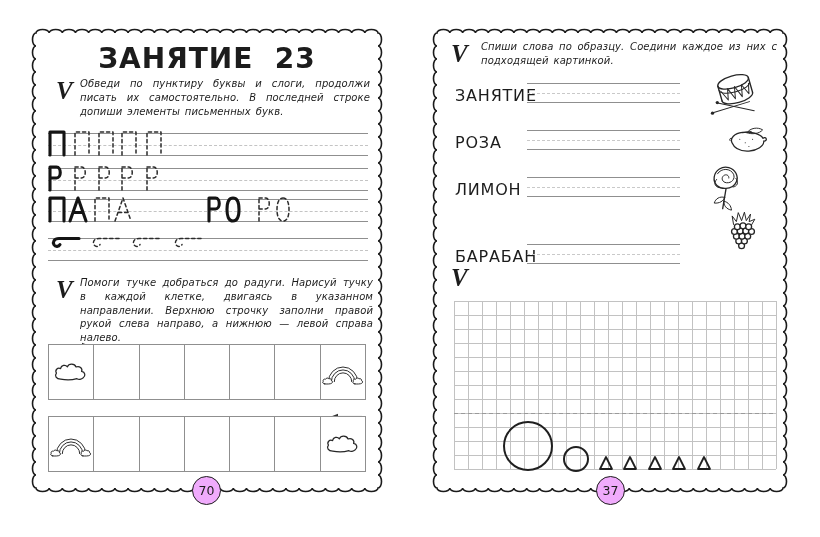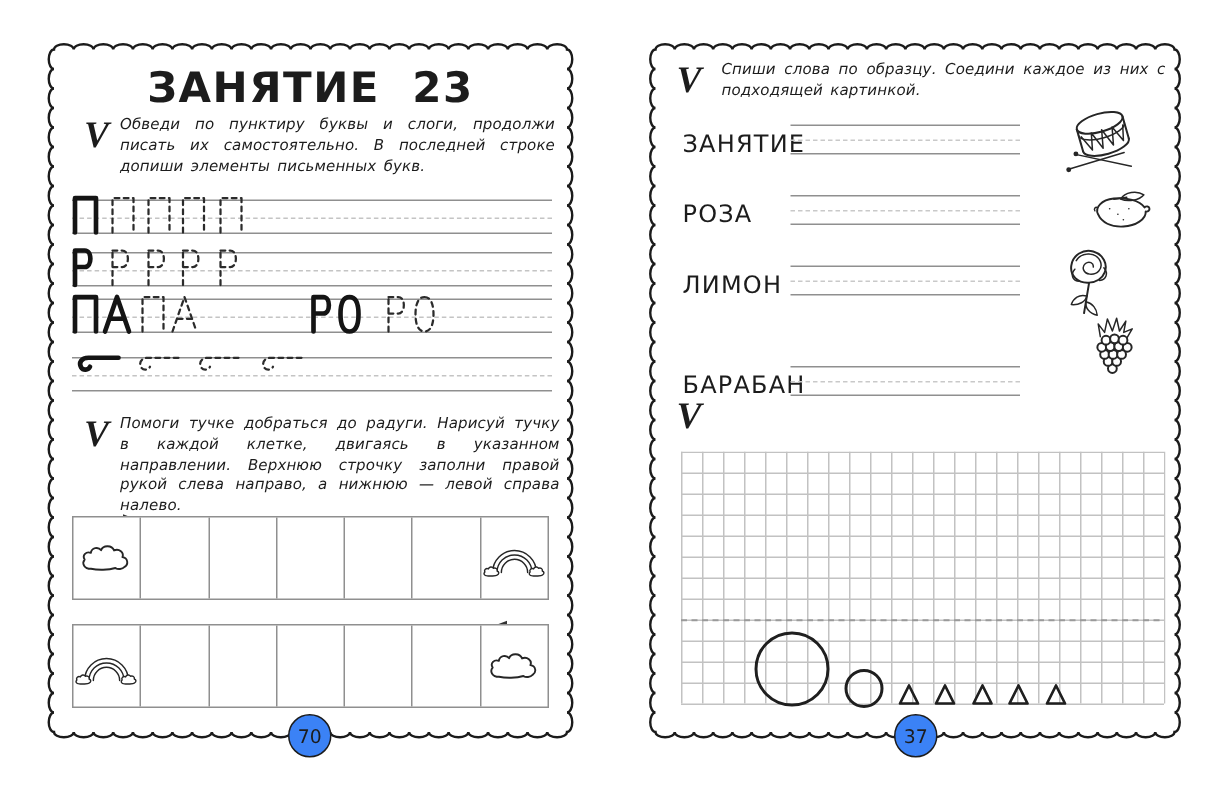--- a/index.html
+++ b/index.html
@@ -52,21 +52,21 @@
 
   .icon-line path,.icon-line ellipse,.icon-line circle,.icon-line line
      {fill:none;stroke:#262626;stroke-width:1.4;stroke-linecap:round;stroke-linejoin:round;}
   .icon-line .thin{stroke-width:1.05;}
   .icon-line .knob{fill:#262626;stroke:none;}
   .icon-line .wcell{fill:#fff;}
 
   #figure{position:absolute;left:17px;top:268px;}
 
   .badge{position:absolute;width:27px;height:27px;border:1.5px solid #1c1c1c;border-radius:50%;
-         background:#3b82f6;display:flex;align-items:center;justify-content:center;
+         background:#f0abfc;display:flex;align-items:center;justify-content:center;
          font-size:12.5px;z-index:2;}
   .page-left .badge{left:156px;top:443px;} .page-right .badge{left:159px;top:443px;}
 </style>
 </head>
 <body>
 
 <div class="spread">
 
   <div class="page page-left" id="pageL">
       <svg width="356" height="469" class="wavy">

